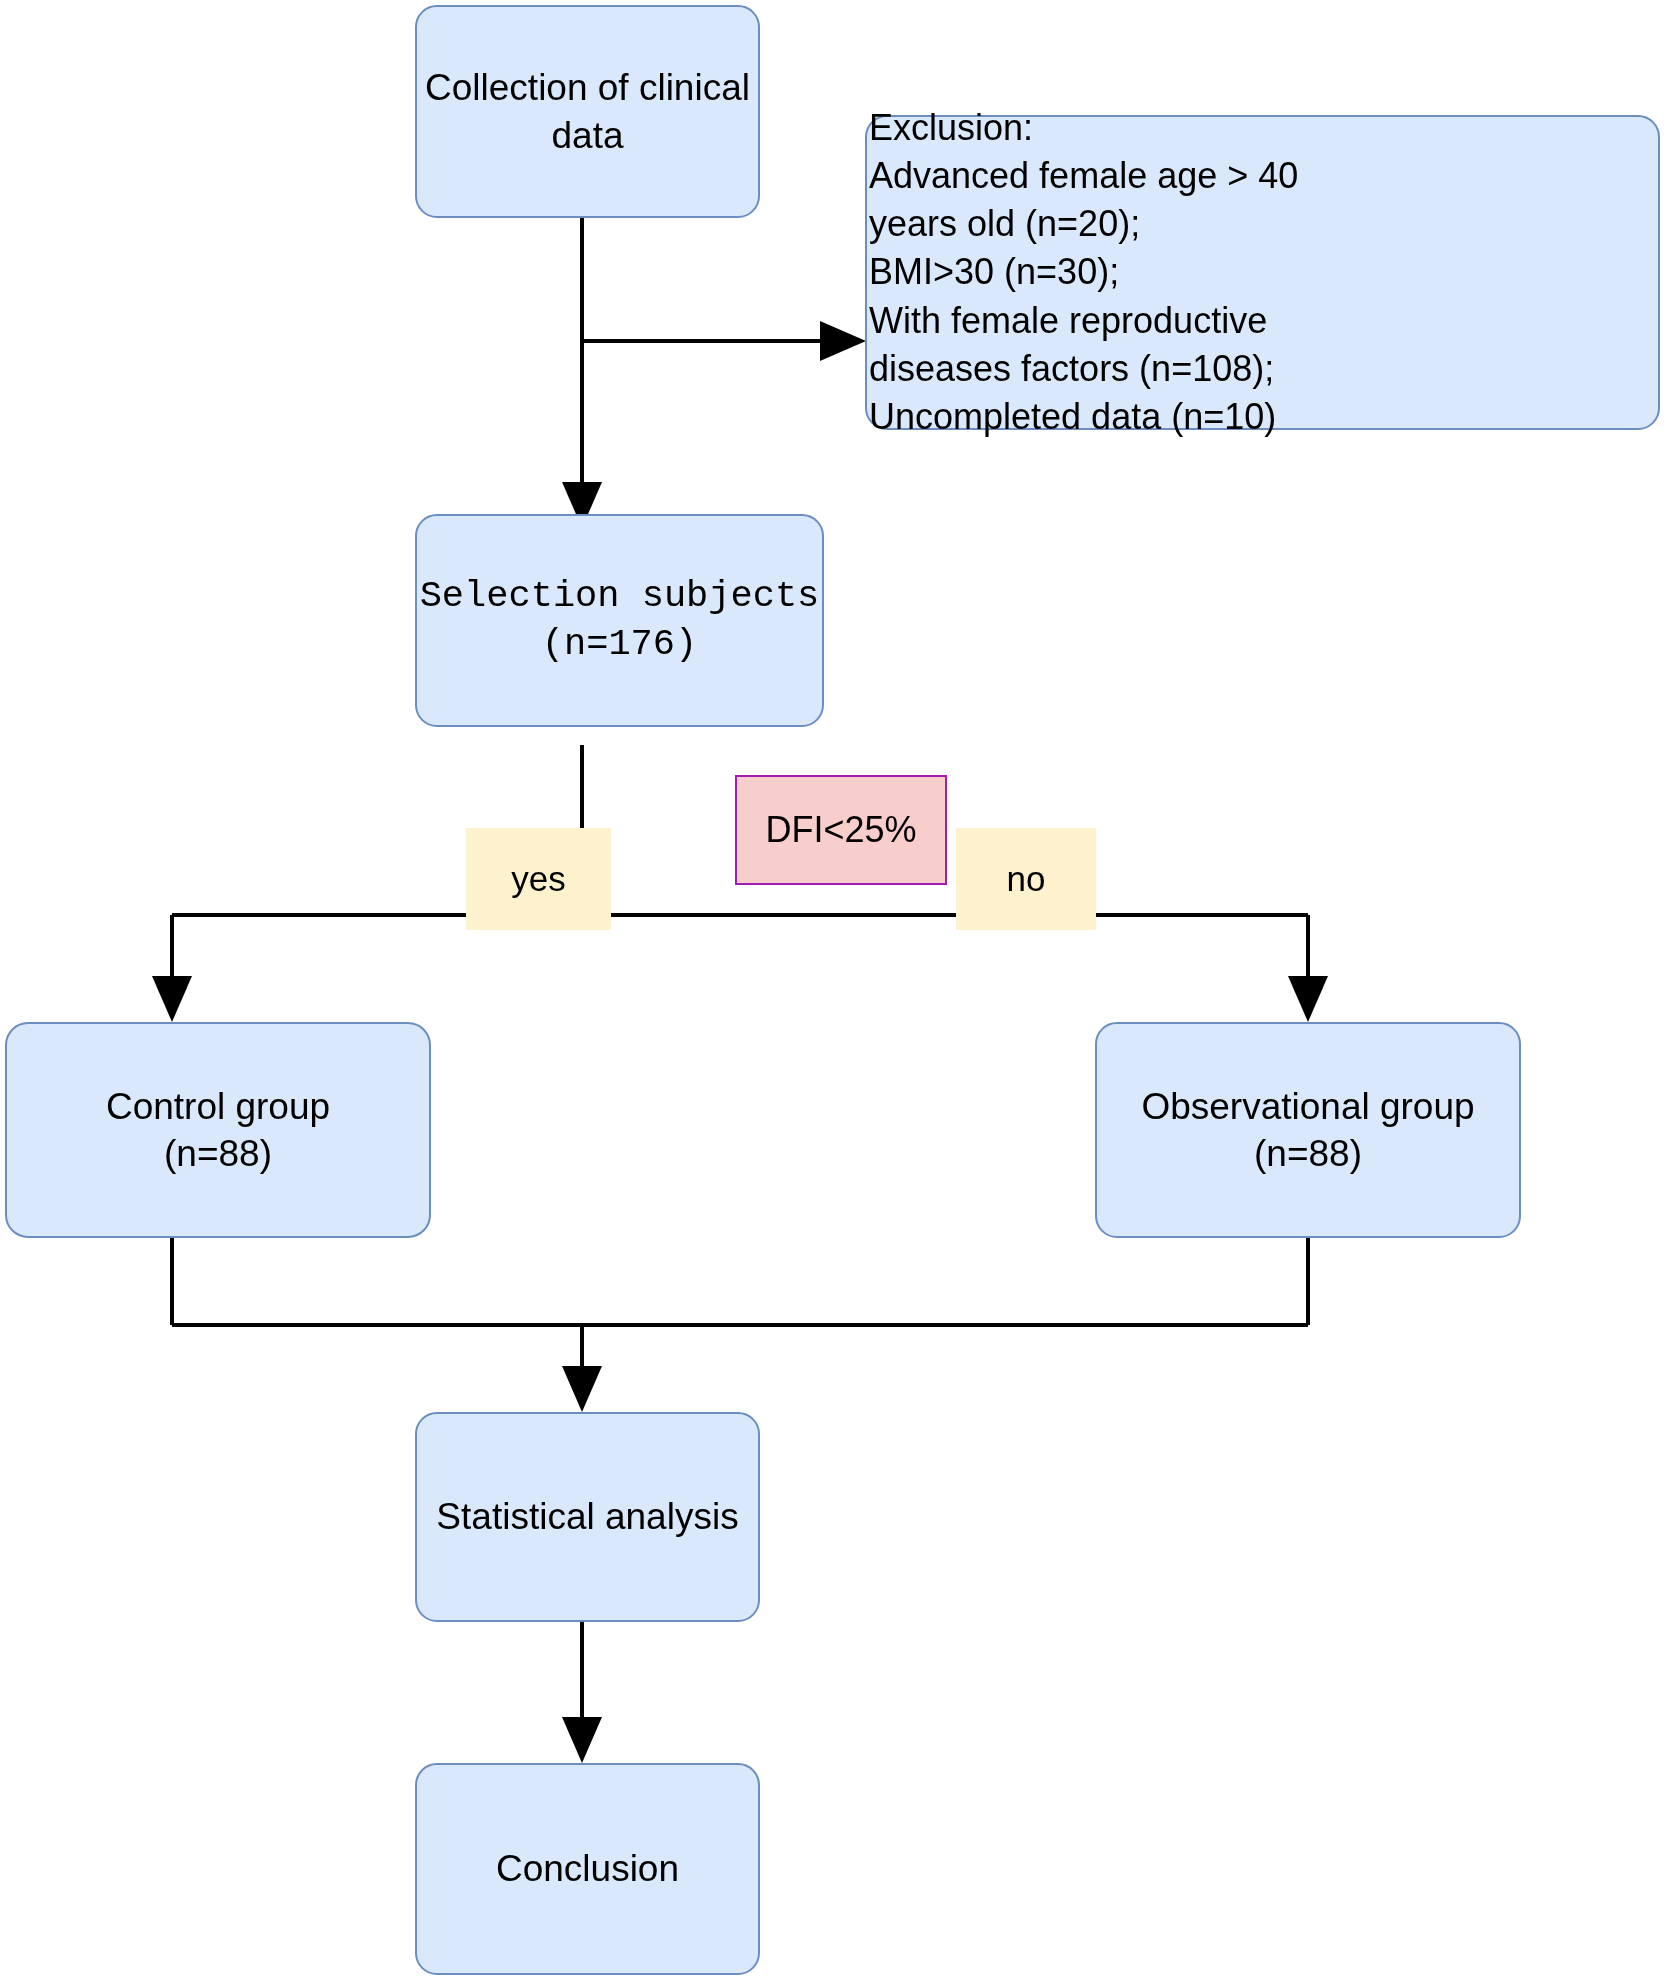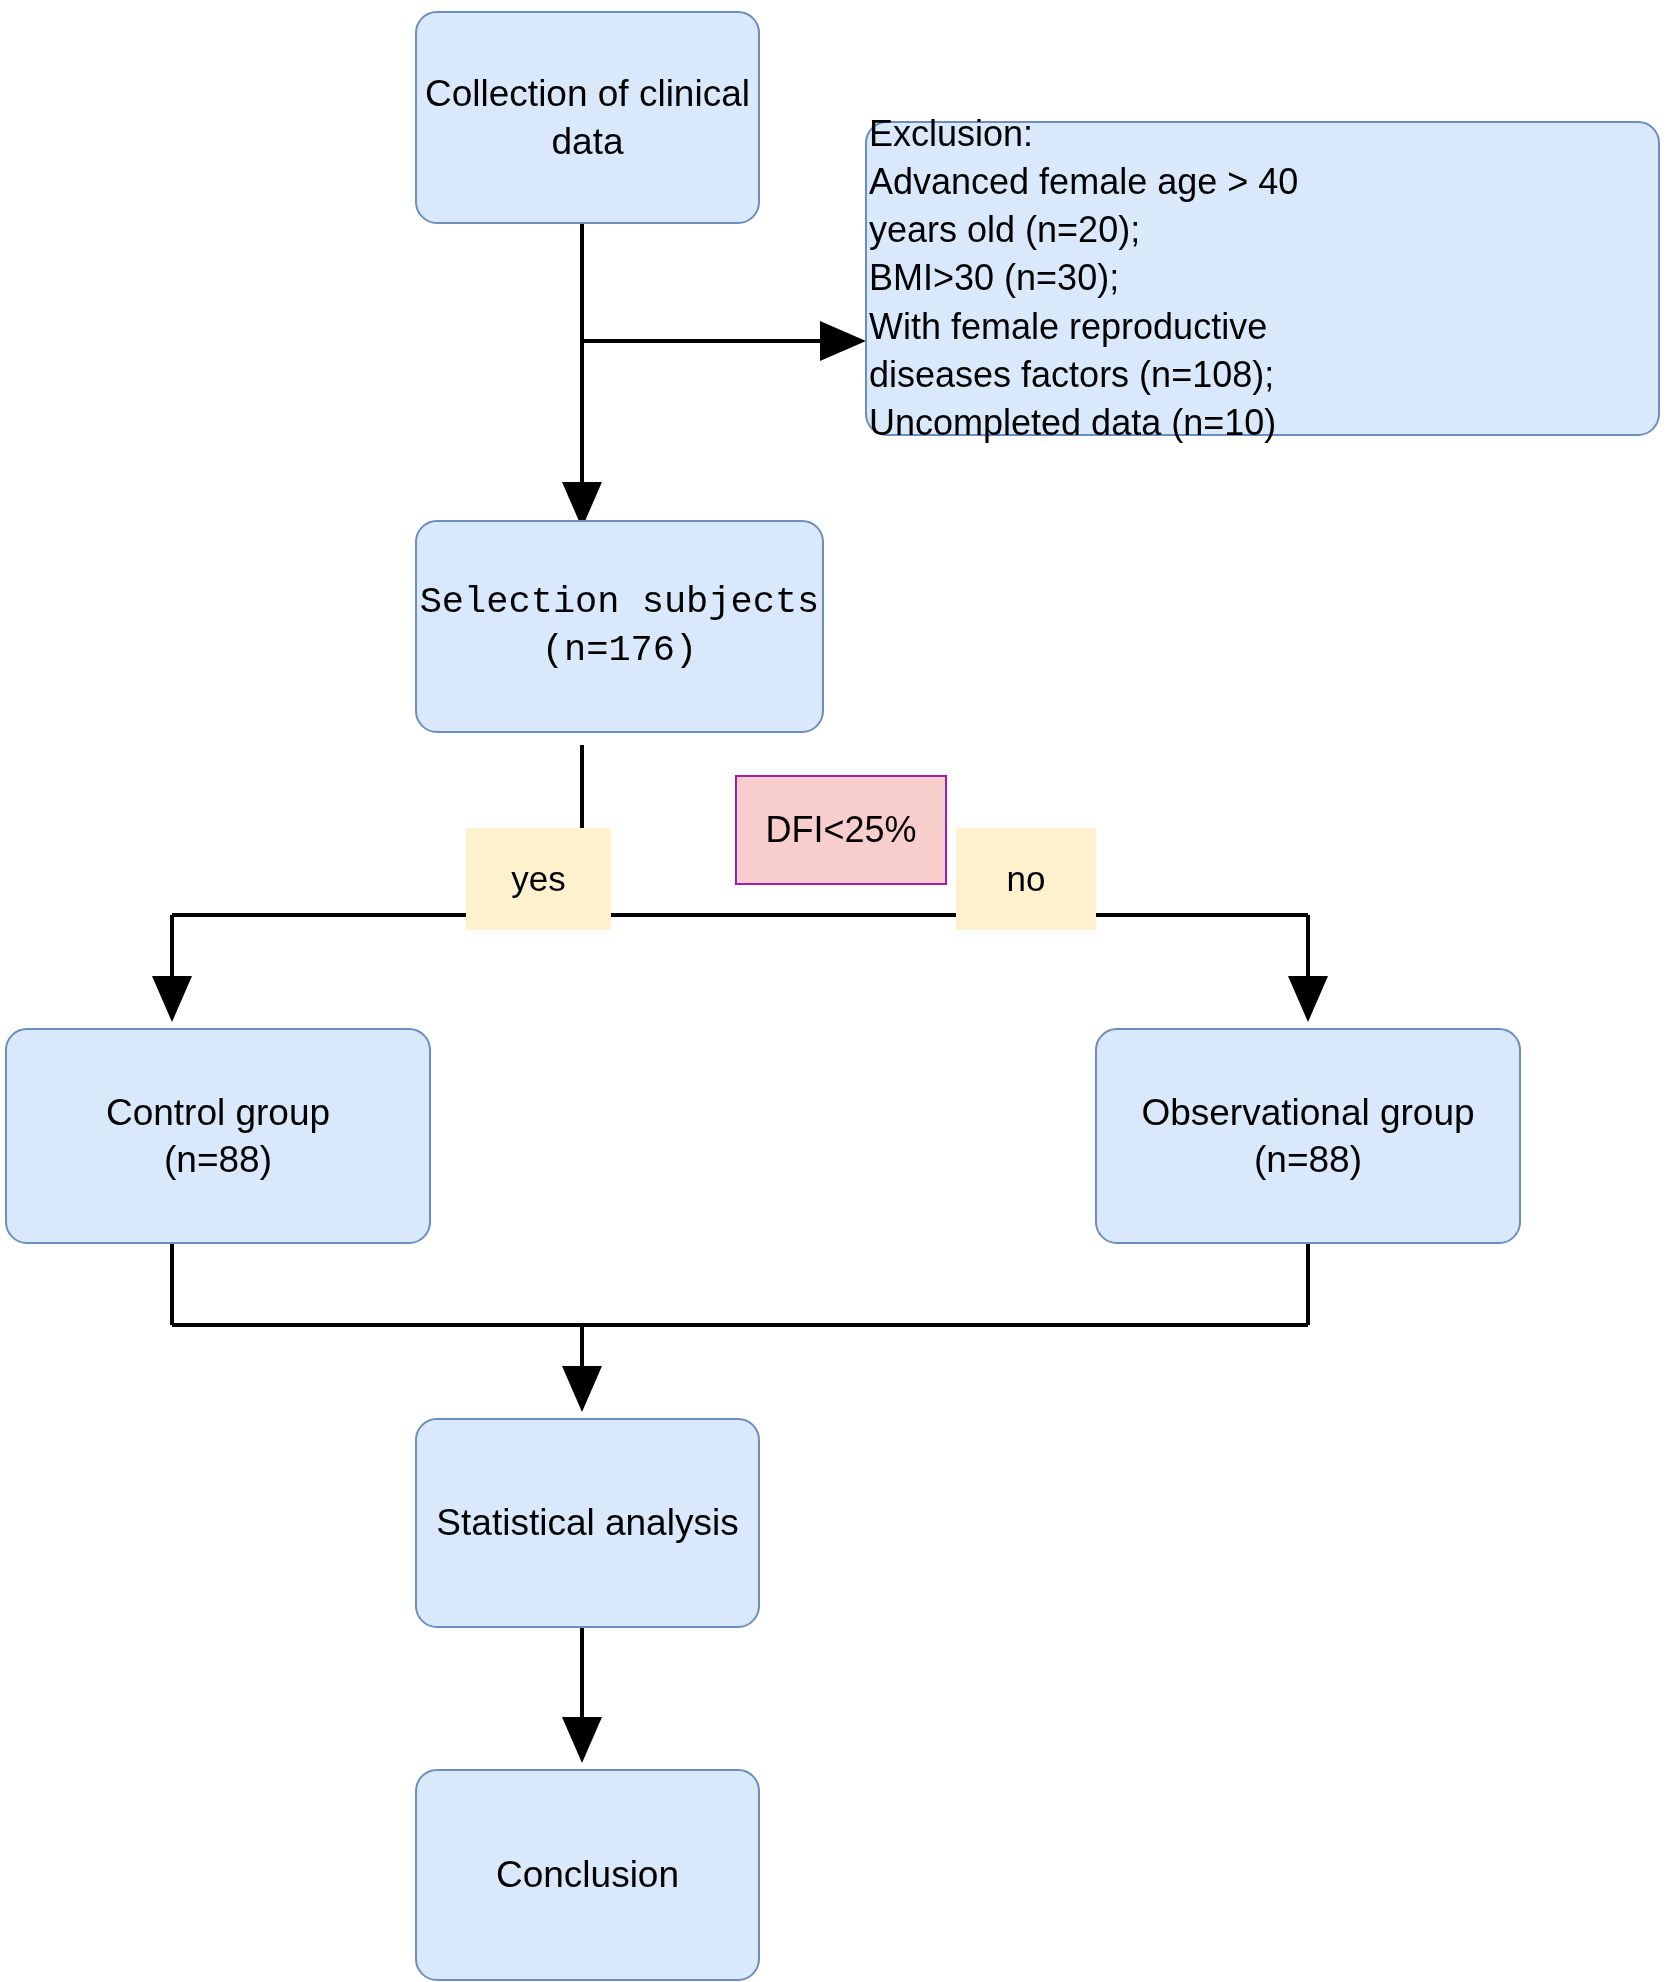--- a/index.html
+++ b/index.html
@@ -12,21 +12,20 @@
     border:2px solid #6c8ebf;
     border-radius:22px;
     display:flex;
     align-items:center;
     justify-content:center;
     text-align:center;
     color:#000000;
     font-size:37px;
     line-height:1.28;
     white-space:pre-line;
-    margin-top:6px;
   }
   .node.text-left{
     justify-content:flex-start;
     text-align:left;
     padding-left:2px;
     font-size:36px;
     line-height:1.34;
   }
   .edge-label{
     position:absolute;
@@ -91,21 +90,21 @@
 
   <div class="node" style="left:415px;top:514px;width:409px;height:213px;font-family:Liberation Mono, monospace;">Selection subjects
 (n=176)</div>
 
   <div class="edge-label cond" style="left:735px;top:775px;width:212px;height:110px;">DFI&lt;25%</div>
 
   <div class="edge-label yesno" style="left:956px;top:828px;width:140px;height:102px;">no</div>
 
   <div class="edge-label yesno" style="left:466px;top:828px;width:145px;height:102px;">yes</div>
 
-  <div class="node" style="left:5px;top:1022px;width:426px;height:216px;">Control group
+  <div class="node" style="left:5px;top:1022px;width:426px;height:216px;border-radius:23px;">Control group
 (n=88)</div>
 
   <div class="node" style="left:1095px;top:1022px;width:426px;height:216px;">Observational group
 (n=88)</div>
 
   <div class="node" style="left:415px;top:1763px;width:345px;height:212px;">Conclusion</div>
 
   <div class="node" style="left:415px;top:1412px;width:345px;height:210px;">Statistical analysis</div>
 
 </div>

